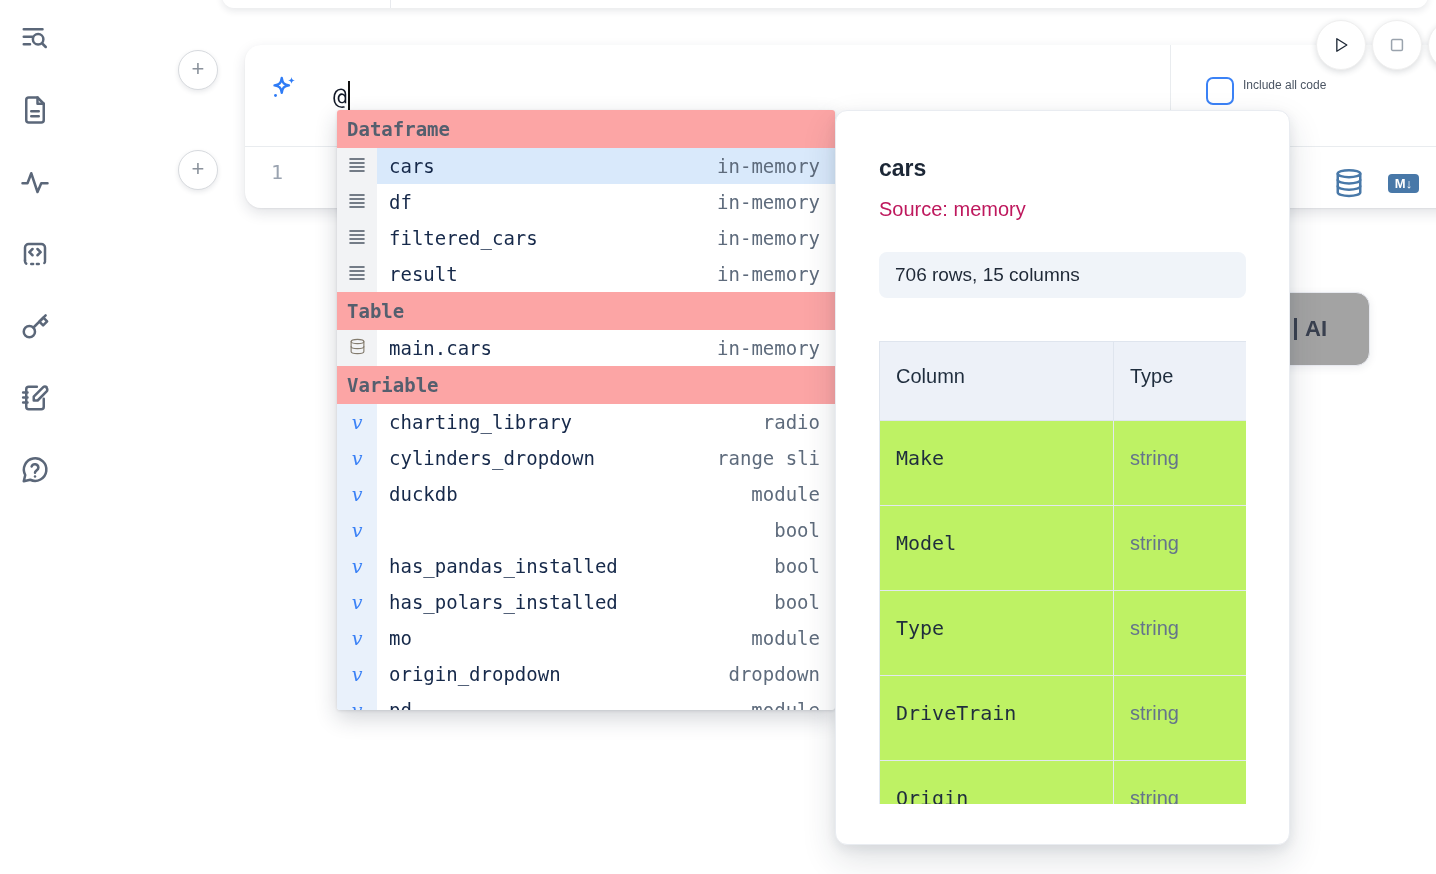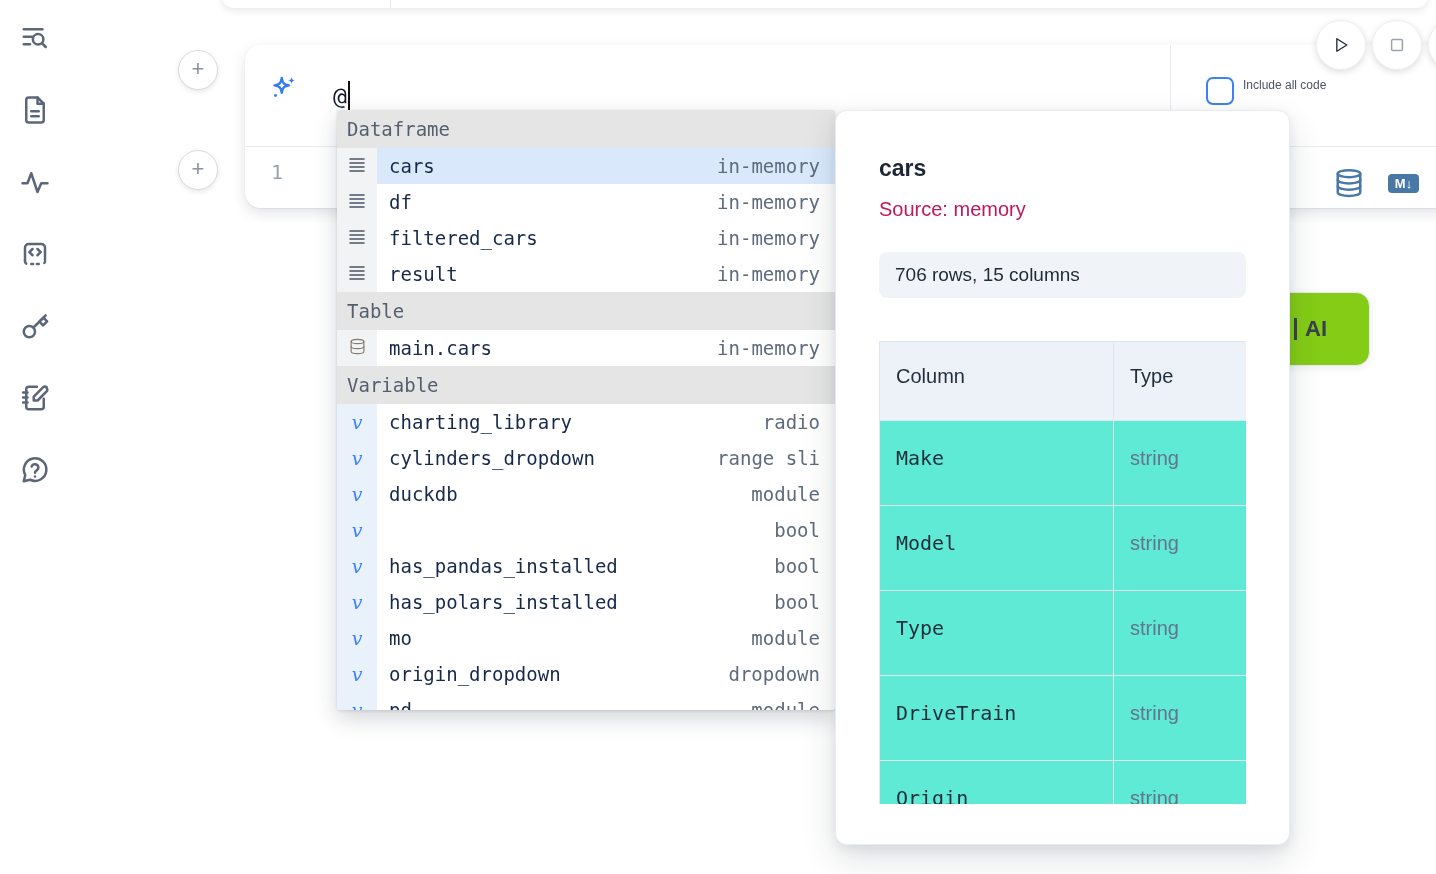--- a/index.html
+++ b/index.html
@@ -40,30 +40,30 @@
   .md-badge{position:absolute;left:1143px;top:129px;width:31px;height:19px;background:#4878a8;border-radius:4px;
     color:#fff;font-size:13px;font-weight:bold;display:flex;align-items:center;justify-content:center;cursor:pointer;letter-spacing:0;}
 
   
   .circle-btn{position:absolute;top:20px;width:48px;height:48px;border-radius:50%;background:#fff;border:1px solid #efefef;
     box-shadow:0 2px 6px rgba(30,41,59,.16);display:flex;align-items:center;justify-content:center;cursor:pointer;z-index:5;}
   .run-btn{left:1316px;} .stop-btn{left:1372px;} .extra-btn{left:1428px;}
   .circle-btn svg{width:20px;height:20px;fill:none;stroke-linejoin:round;}
 
   
-  .peek-btn{position:absolute;left:1240px;top:292px;width:128px;height:72px;background:#84cc16;border:1px solid #e8eaf0;
+  .peek-btn{position:absolute;left:1240px;top:292px;width:128px;height:72px;background:#a3a3a3;border:1px solid #e8eaf0;
     border-radius:14px;box-shadow:0 2px 8px rgba(30,41,59,.08);z-index:20;cursor:pointer;
     display:flex;align-items:center;color:#39404f;font-size:22px;font-weight:bold;}
   .peek-btn .stub{width:3px;height:22px;background:#39404f;margin-left:53px;margin-right:8px;}
 
   
   .dropdown{position:absolute;left:337px;top:110px;width:498px;height:600px;background:#fff;border-radius:3px;
     box-shadow:0 1px 3px rgba(30,41,59,.12),0 8px 22px rgba(30,41,59,.20);overflow:hidden;z-index:40;
     font-family:"DejaVu Sans Mono",monospace;font-size:19px;}
-  .ac-header{height:38px;background:#e5e5e5;color:#545f6e;display:flex;align-items:center;padding-left:10px;}
+  .ac-header{height:38px;background:#fca5a5;color:#545f6e;display:flex;align-items:center;padding-left:10px;font-weight:bold;}
   .ac-row{height:36px;display:flex;align-items:stretch;cursor:pointer;}
   .ac-gutter{width:40px;flex:0 0 40px;display:flex;align-items:center;justify-content:center;}
   .gut-gray{background:#f2f3f5;} .gut-blue{background:#e9f1fb;}
   .ac-main{flex:1;display:flex;align-items:center;min-width:0;}
   .ac-row.selected .ac-main{background:#d9e9fb;}
   .ac-name{margin-left:12px;color:#16294a;white-space:nowrap;}
   .ac-type{margin-left:auto;margin-right:15px;color:#5e6b7c;white-space:nowrap;overflow:hidden;max-width:9ch;flex:0 0 auto;}
   .df-lines svg{width:18px;height:18px;stroke:#4b5563;stroke-width:1.6;stroke-linecap:round;}
   .ac-db{color:#837b6e;} .ac-db svg{width:17px;height:17px;stroke-width:1.6;}
   .var-v{font-family:"DejaVu Serif",serif;font-style:italic;color:#3b82f6;font-size:19px;}
@@ -73,21 +73,21 @@
     border-radius:12px;box-shadow:0 4px 12px rgba(30,41,59,.08),0 14px 34px rgba(30,41,59,.14);z-index:50;
     box-sizing:border-box;padding:0 43px;}
   .pv-title{margin-top:44px;font-size:23px;font-weight:bold;color:#1c2736;}
   .pv-source{margin-top:16px;font-size:20px;color:#be185d;}
   .pv-shape{margin-top:31px;height:46px;background:#f0f4f9;border-radius:8px;display:flex;align-items:center;
     padding-left:16px;font-size:19px;color:#1f2937;}
   .pv-table-wrap{margin-top:43px;max-height:463px;overflow:hidden;}
   table.pv-table{border-collapse:collapse;table-layout:fixed;width:368px;}
   .pv-table th,.pv-table td{border:1px solid #e2e8f1;padding:0 0 10px 16px;text-align:left;font-weight:normal;}
   .pv-table th{height:68px;background:#edf1f8;color:#1f2d3d;font-size:20px;border-color:#dfe5ee;}
-  .pv-table td{height:74px;background:#5eead4;}
+  .pv-table td{height:74px;background:#bef264;}
   .pv-table col.c1{width:234px;} .pv-table col.c2{width:134px;}
   .pv-col-name{font-family:"DejaVu Sans Mono",monospace;font-size:20px;color:#1f2d3d;}
   .pv-col-type{font-size:20px;color:#64748b;}
 </style>
 </head>
 <body>
 
 <div class="stage">
 
   <div class="sidebar">

